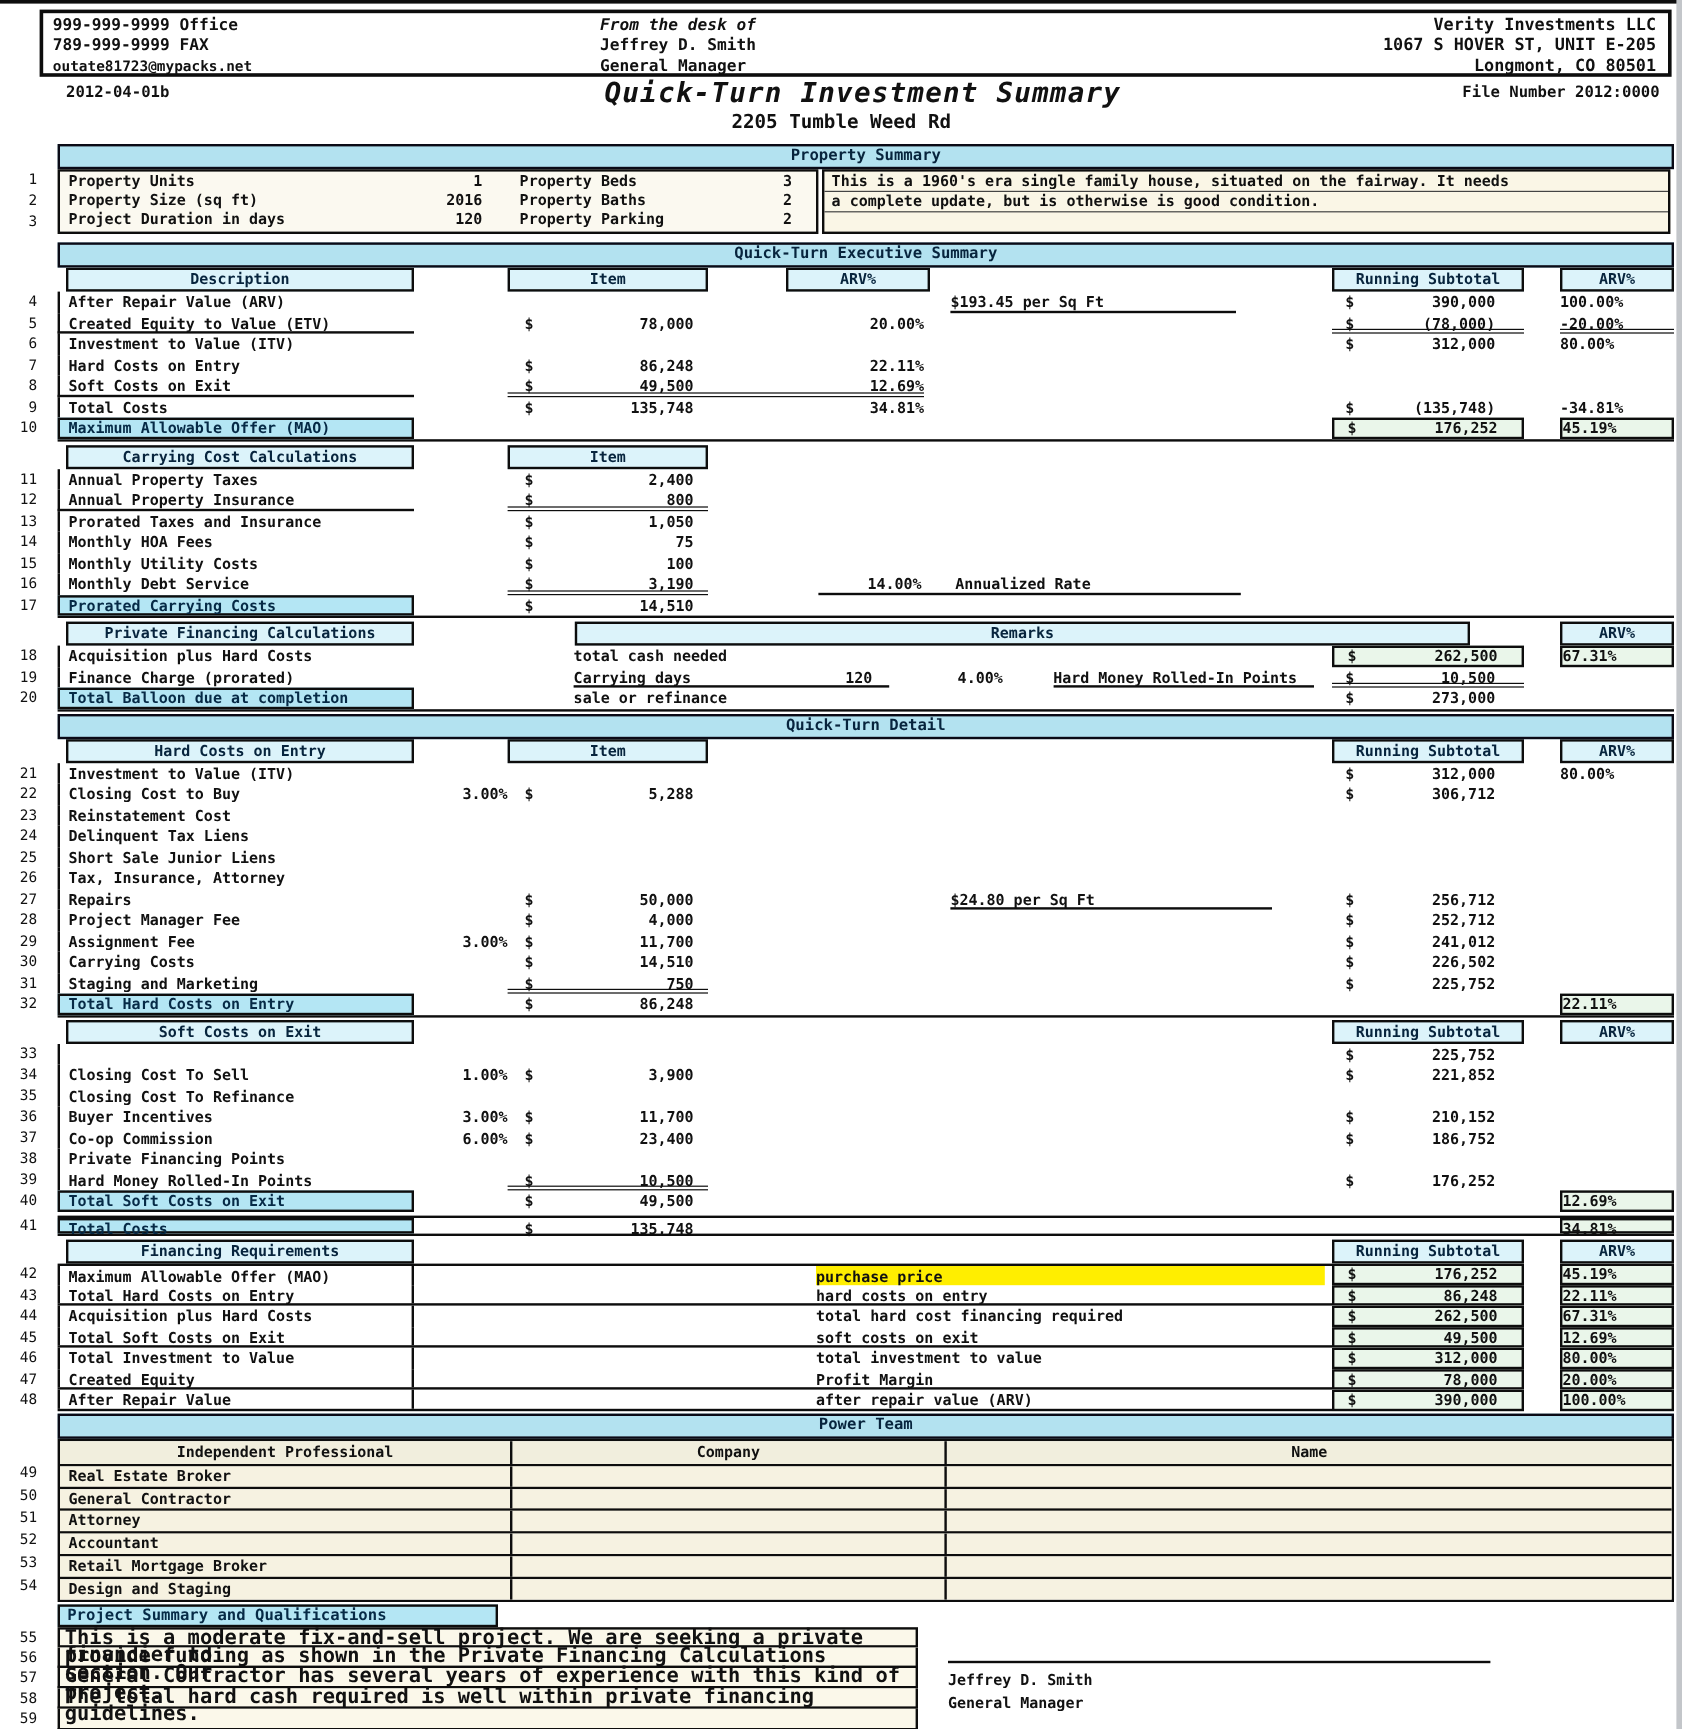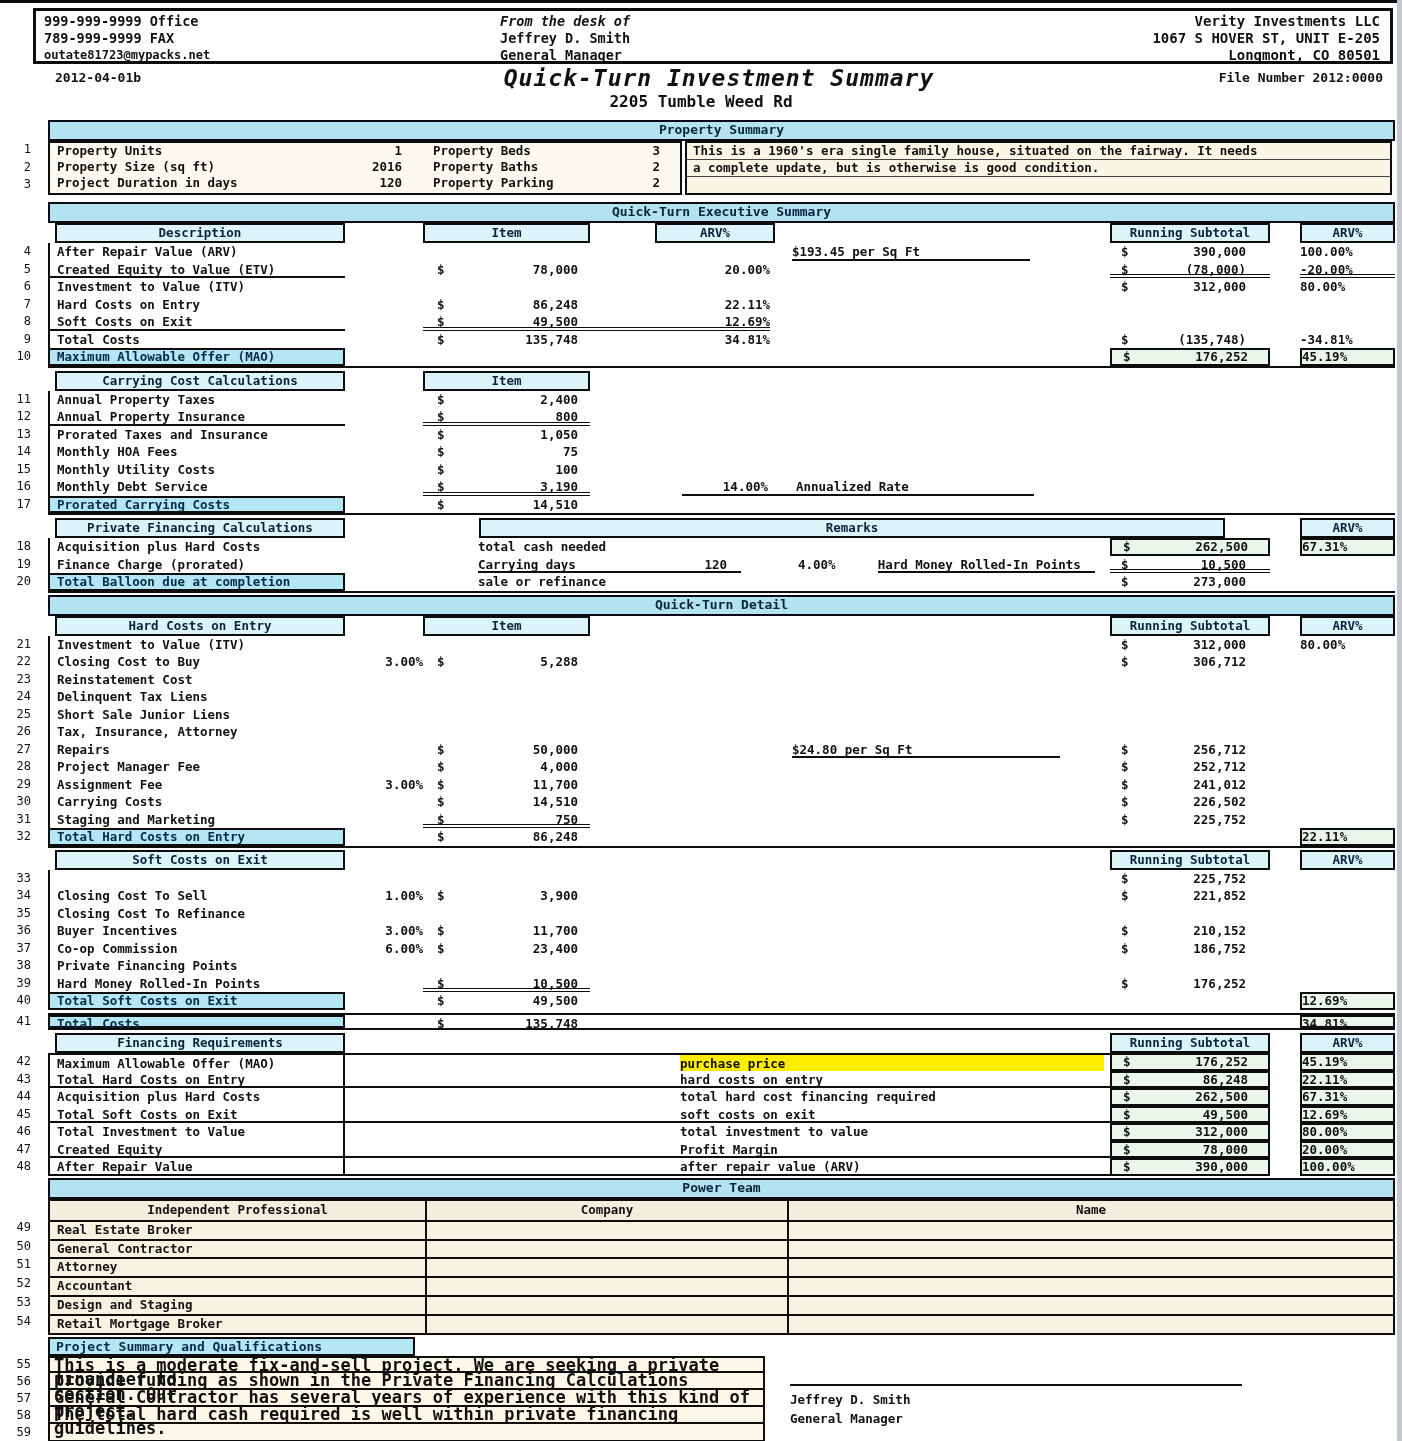--- a/index.html
+++ b/index.html
@@ -821,26 +821,26 @@
       <div class="ptc1">Attorney</div>
       <div class="ptc2"></div>
       <div class="ptc3"></div>
     </div>
     <div class="ptr">
       <div class="ptc1">Accountant</div>
       <div class="ptc2"></div>
       <div class="ptc3"></div>
     </div>
     <div class="ptr">
-      <div class="ptc1">Design and Staging</div>
+      <div class="ptc1">Retail Mortgage Broker</div>
       <div class="ptc2"></div>
       <div class="ptc3"></div>
     </div>
     <div class="ptr">
-      <div class="ptc1">Retail Mortgage Broker</div>
+      <div class="ptc1">Design and Staging</div>
       <div class="ptc2"></div>
       <div class="ptc3"></div>
     </div>
   </div>
 </div>
 <div class="sp2"></div>
 
 <div class="hrowline">
     <div class="gutpad"></div>
   <div class="cy pstitle">Project Summary and Qualifications</div>

